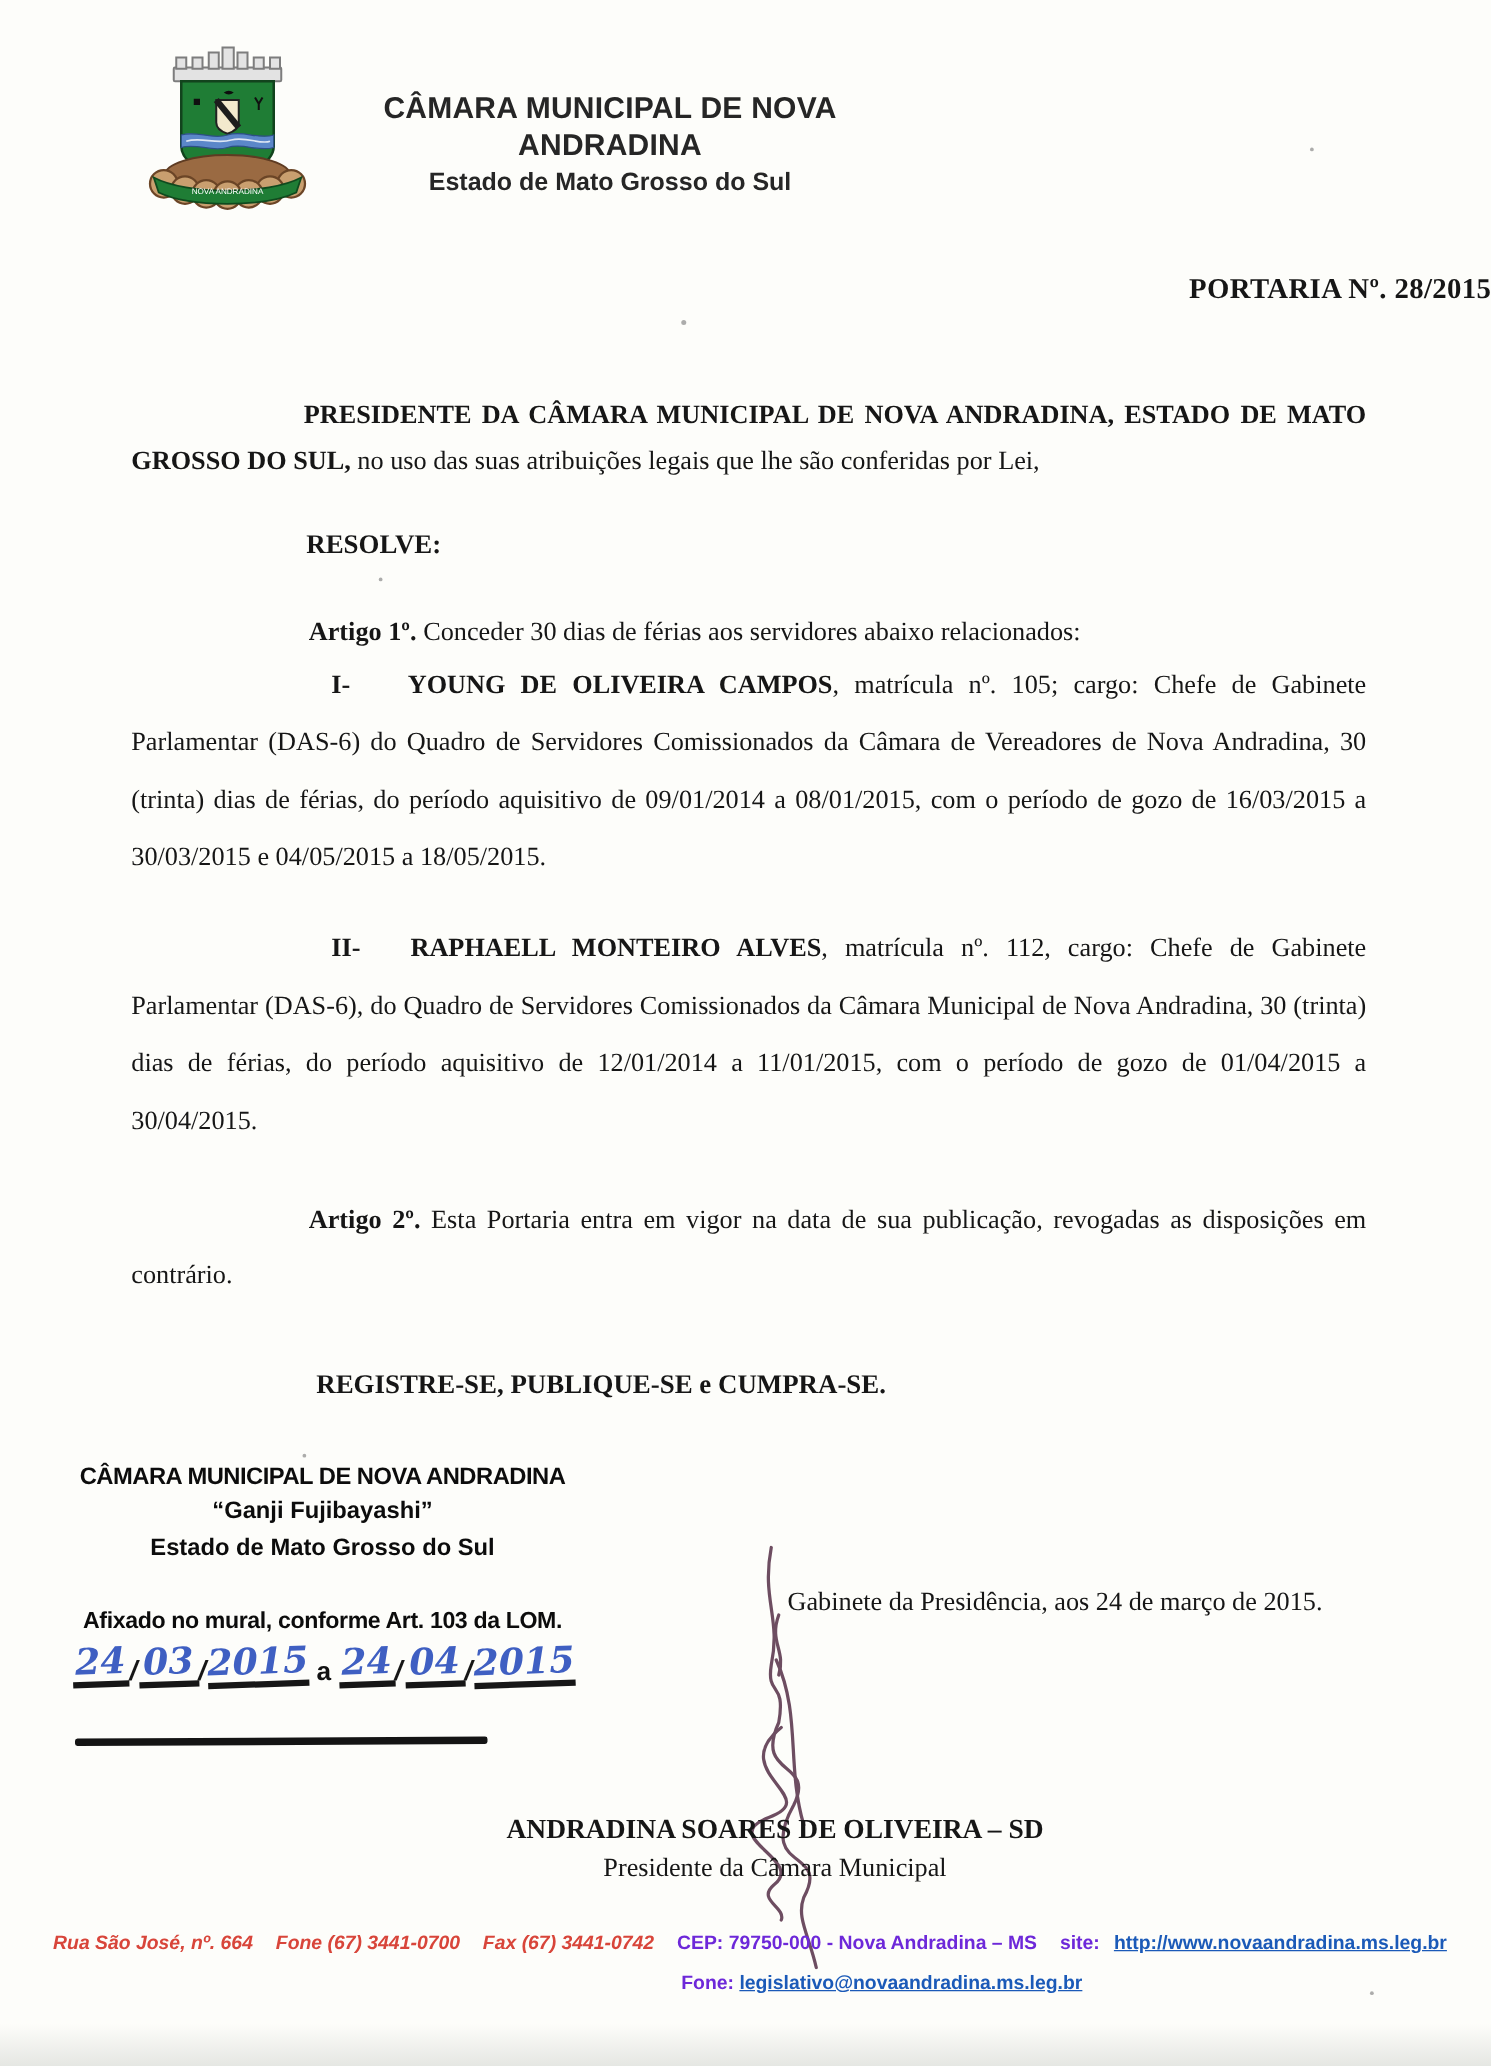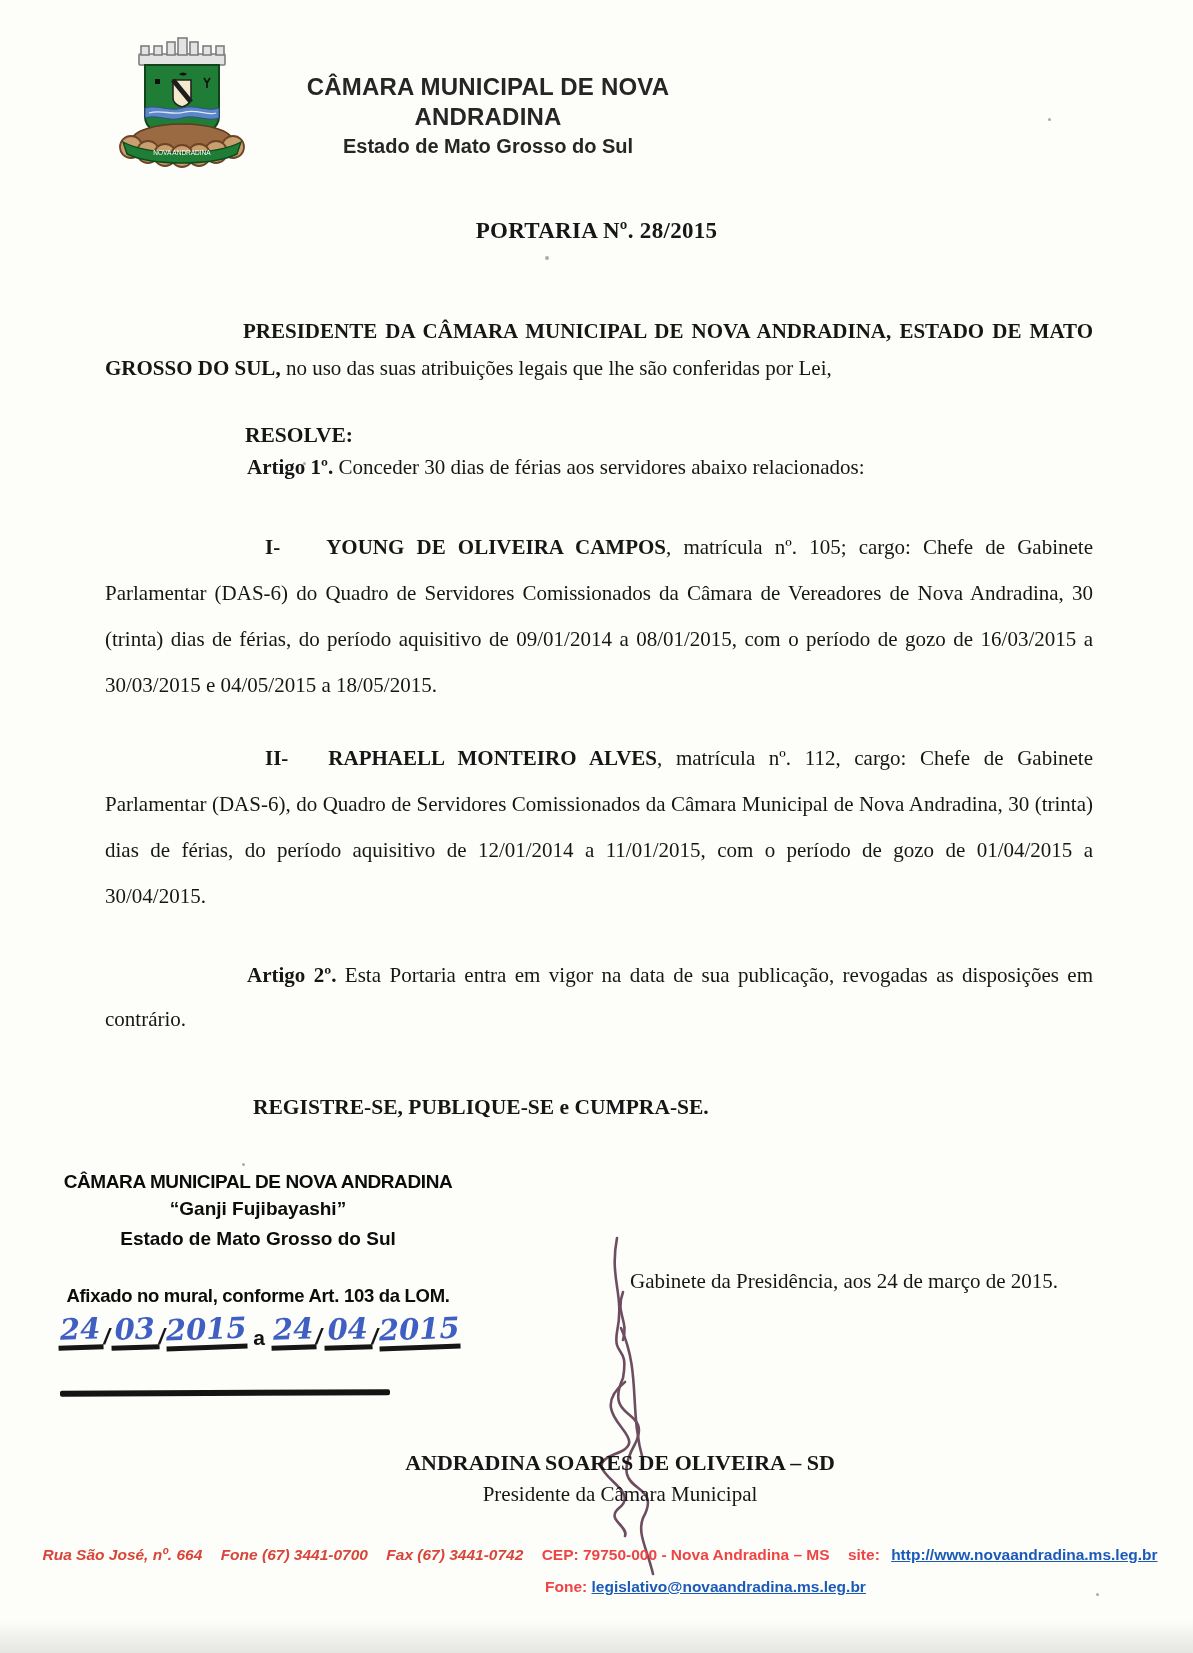--- a/index.html
+++ b/index.html
@@ -20,29 +20,29 @@
   
   .logo{position:absolute;left:116px;top:36px;width:132px;height:136px;}
   .masthead{
     position:absolute;left:248px;top:72px;width:480px;text-align:center;
     font-family:"Liberation Sans", sans-serif;font-weight:bold;color:#262626;
   }
   .masthead .org{font-size:24px;letter-spacing:0.2px;line-height:30px;}
   .masthead .state{font-size:20px;line-height:28px;}
   
   .doc-title{
-    position:absolute;left:0;top:218px;width:1193px;text-align:center;
+    position:absolute;left:0;top:218px;width:1193px;text-align:right;
     font-size:23px;font-weight:bold;letter-spacing:0.3px;
   }
   
   .block{position:absolute;left:105px;width:988px;font-size:21px;}
   .justify{text-align:justify;}
   .opening{top:292px;line-height:37px;text-indent:138px;}
   .resolve{top:401px;padding-left:140px;font-weight:bold;font-size:21.5px;}
-  .art1{top:426px;text-indent:142px;line-height:40px;}
+  .art1{top:464px;text-indent:142px;line-height:40px;}
   .item1{top:503px;line-height:46px;text-indent:160px;}
   .item2{top:714px;line-height:46px;text-indent:160px;}
   .art2{top:932px;line-height:44px;text-indent:142px;}
   .closing{top:1073px;padding-left:148px;font-weight:bold;font-size:21.5px;}
   .b{font-weight:bold;}
   .tab1{display:inline-block;width:46px;}
   .tab2{display:inline-block;width:40px;}
   
   .stamp{
     position:absolute;left:56px;top:1170px;width:404px;
@@ -73,21 +73,21 @@
   .sig-nick{font-size:22px;font-weight:bold;font-style:italic;line-height:32px;}
   .sig-role{font-size:21px;line-height:32px;}
   .sig-ink{position:absolute;left:545px;top:1232px;width:150px;height:345px;pointer-events:none;}
   
   .footer1{
     position:absolute;left:0;top:1546px;width:1193px;text-align:center;
     font-family:"Liberation Sans", sans-serif;font-size:15.5px;white-space:nowrap;
   }
   .footer1 .seg{margin:0 7px;}
   .red-bi{color:#d8453a;font-weight:bold;font-style:italic;}
-  .red-lt{color:#ef4444;font-weight:600;}
+  .red-lt{color:#6d28d9;font-weight:600;}
   .lnk{color:#1b5ab8;font-weight:bold;text-decoration:underline;}
   .footer2{
     position:absolute;left:545px;top:1578px;
     font-family:"Liberation Sans", sans-serif;font-size:15.5px;white-space:nowrap;
   }
   
   .speck{position:absolute;background:#6a6a6a;border-radius:50%;opacity:.55;}
 </style>
 </head>
 <body>

